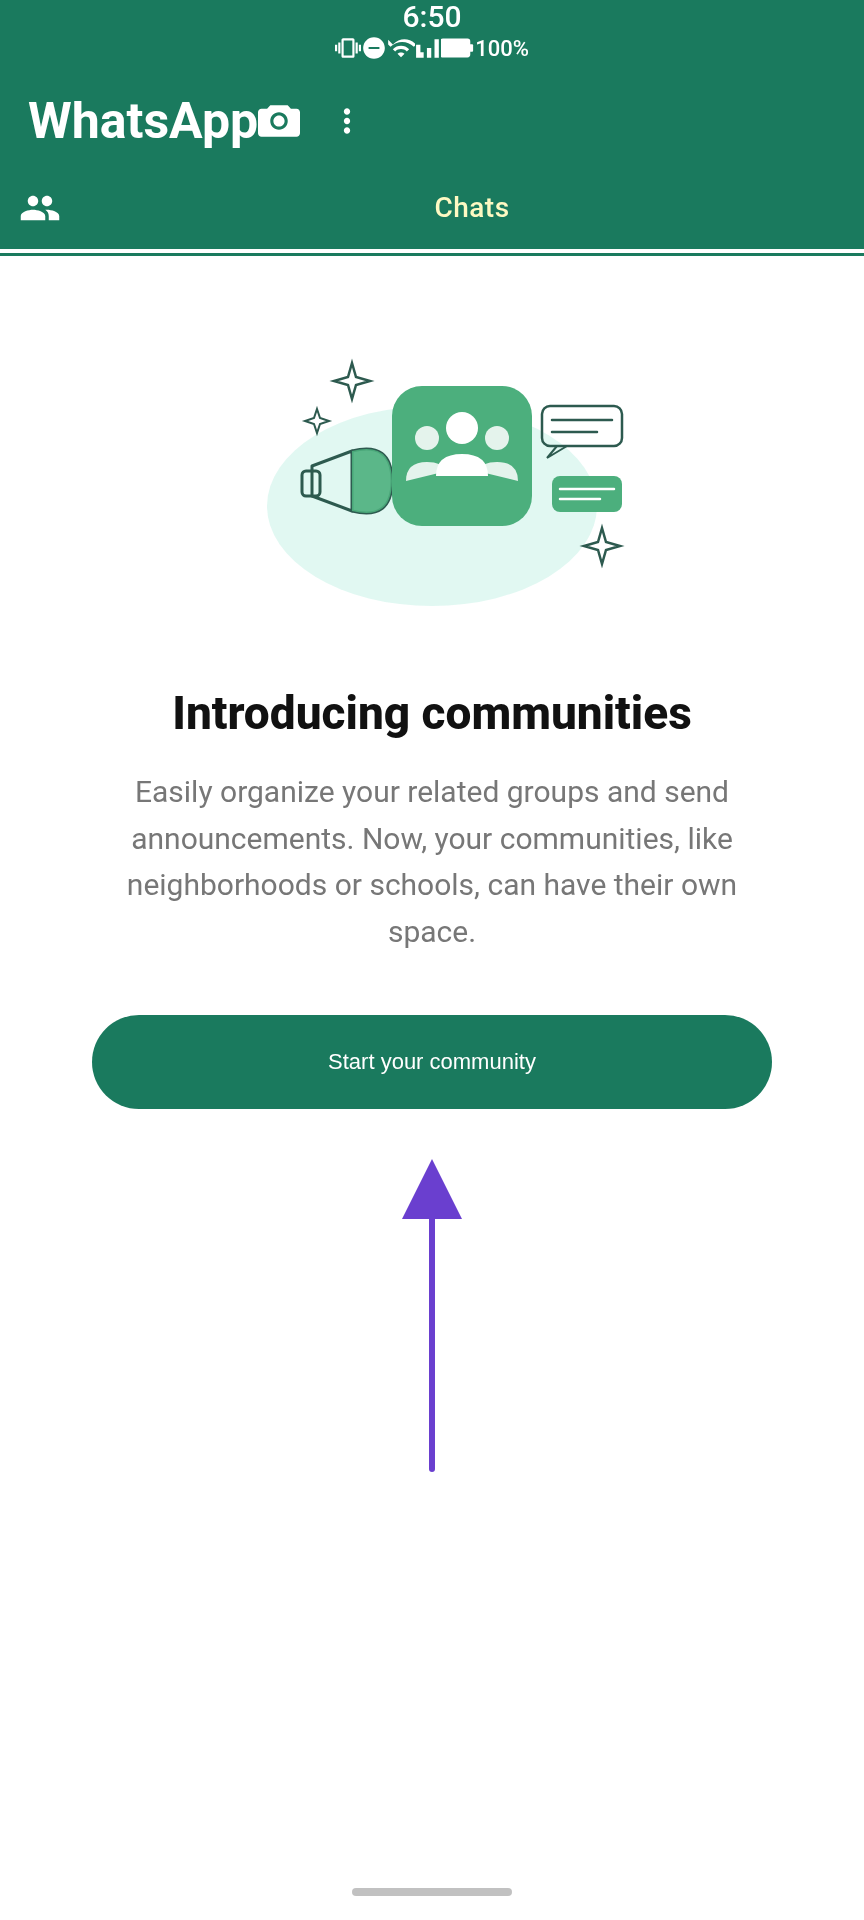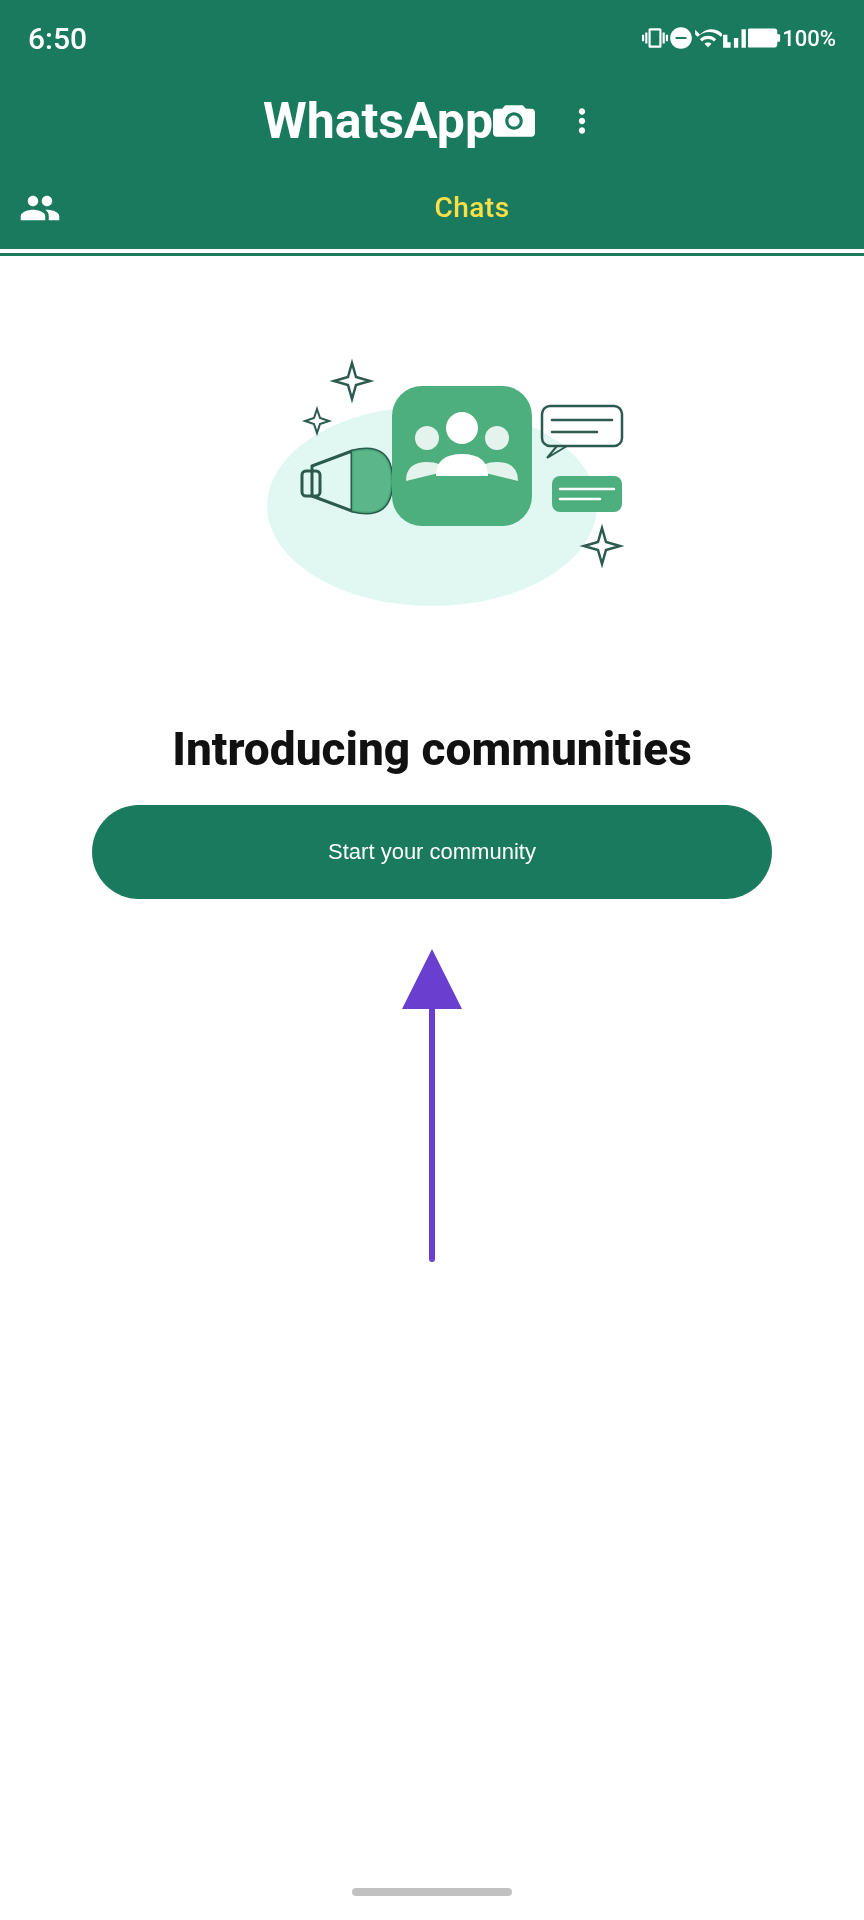--- a/index.html
+++ b/index.html
@@ -10,24 +10,25 @@
       min-height: 1920px;
       font-family: 'Roboto', Arial, sans-serif;
       background: #fff;
       overflow-x: hidden;
     }
 
     
     .status-bar {
       background: #1a7a5e;
       display: flex;
-      justify-content: space-between;
+      justify-content: flex-end;
       align-items: center;
       padding: 14px 28px 10px 28px;
       height: 72px;
+      flex-direction: column;
     }
 
     .status-time {
       color: #fff;
       font-size: 30px;
       font-weight: 500;
     }
 
     .status-icons {
       display: flex;
@@ -43,21 +44,21 @@
       color: #fff;
       font-size: 24px;
       font-weight: 500;
     }
 
     
     .app-bar {
       background: #1a7a5e;
       padding: 20px 28px 16px 28px;
       display: flex;
-      justify-content: center;
+      justify-content: flex-start;
       align-items: center;
     }
 
     .app-title {
       color: #fff;
       font-size: 50px;
       font-weight: 700;
     }
 
     .app-bar-icons {
@@ -112,21 +113,21 @@
     }
 
     .tab-label {
       color: #c8e6c9;
       font-size: 28px;
       font-weight: 500;
       letter-spacing: 0.5px;
     }
 
     .tab-item.active .tab-label {
-      color: #fde047;
+      color: #fef9c3;
     }
 
     
     .main-content {
       background: #fff;
       display: flex;
       flex-direction: column;
       align-items: center;
       padding: 60px 60px 0 60px;
     }
@@ -146,21 +147,20 @@
     }
 
     
     .intro-title {
       font-size: 46px;
       font-weight: 800;
       color: #111;
       text-align: center;
       margin-bottom: 28px;
       line-height: 1.2;
-      margin-top: 36px;
     }
 
     .intro-desc {
       font-size: 30px;
       color: #777;
       text-align: center;
       line-height: 1.55;
       margin-bottom: 60px;
       max-width: 680px;
     }
@@ -343,20 +343,21 @@
       </g>
 
       <g transform="translate(380, 220)">
         <path d="M0 -18 L4 -4 L18 0 L4 4 L0 18 L-4 4 L-18 0 L-4 -4 Z" fill="none" stroke="#2d5a4f" stroke-width="2.5"></path>
       </g>
     </svg>
   </div>
 
   <h1 class="intro-title">Introducing communities</h1>
 
+  <p class="intro-desc">Easily organize your related groups and send announcements. Now, your communities, like neighborhoods or schools, can have their own space.</p>
 
   <button class="start-btn">Start your community</button>
 
   <div class="arrow-container">
     <svg class="arrow-svg" viewBox="0 0 100 340" xmlns="http://www.w3.org/2000/svg">
 
       <line x1="50" y1="330" x2="50" y2="80" stroke="#6a3fcf" stroke-width="6" stroke-linecap="round"></line>
 
       <polygon points="50,20 20,80 80,80" fill="#6a3fcf"></polygon>
     </svg>

